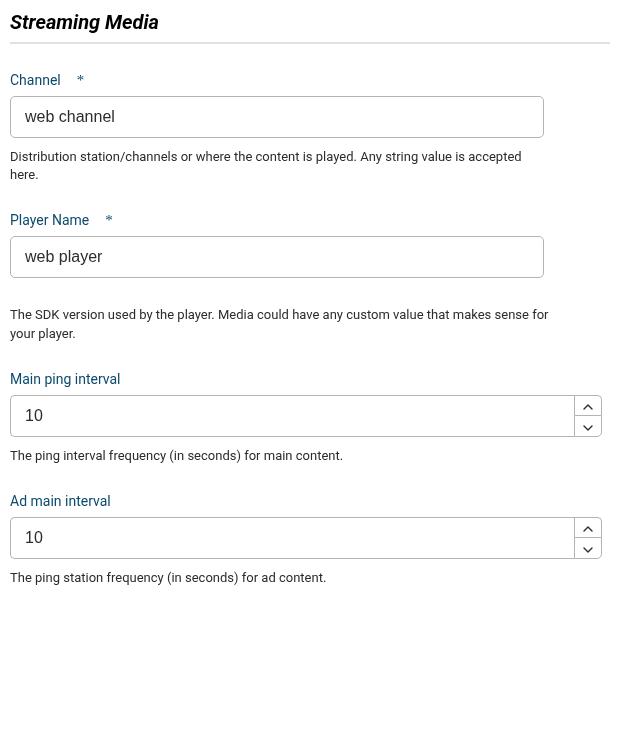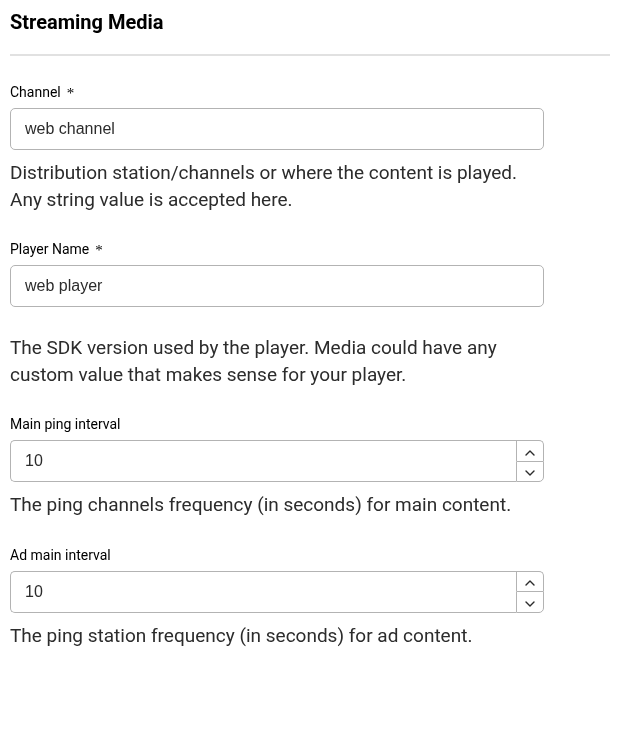--- a/index.html
+++ b/index.html
@@ -11,37 +11,38 @@
       font-family: -apple-system, BlinkMacSystemFont, "Segoe UI", Roboto, Helvetica, Arial, sans-serif;
       background: #fff;
       color: #2c2c2c;
       padding: 10px 10px;
       width: 620px;
     }
     .section-title {
       font-size: 20px;
       font-weight: 700;
       color: #000;
-      margin-bottom: 20px;
+      margin-bottom: 8px;
+      font-style: italic;
     }
     .divider {
       border: none;
       border-top: 2px solid #e1e1e1;
       margin-bottom: 28px;
     }
     .form-group {
       margin-bottom: 28px;
     }
     .form-label {
       font-size: 14px;
-      color: #000000;
+      color: #0c4a6e;
       margin-bottom: 8px;
       display: flex;
-      align-items: flex-end;
-      gap: 6px;
+      align-items: flex-start;
+      gap: 16px;
     }
     .required-asterisk {
       font-family: serif;
       font-size: 15px;
       line-height: 1;
       position: relative;
       top: 1px;
     }
     .form-input {
       width: 534px;
@@ -49,29 +50,29 @@
       height: 42px;
       border: 1px solid #b3b3b3;
       border-radius: 5px;
       padding: 6px 14px;
       font-size: 16px;
       color: #2c2c2c;
       background: #fff;
       outline: none;
     }
     .form-help {
-      font-size: 19px;
+      font-size: 13px;
       color: #2c2c2c;
       margin-top: 10px;
       line-height: 1.4;
       max-width: 540px;
     }
     .stepper-wrap {
       display: flex;
-      width: 534px;
+      width: 592px;
       max-width: 100%;
       height: 42px;
     }
     .stepper-input {
       flex: 1;
       height: 42px;
       border: 1px solid #b3b3b3;
       border-right: none;
       border-radius: 5px 0 0 5px;
       padding: 0 14px;
@@ -150,21 +151,21 @@
       </button>
       <button class="stepper-btn stepper-btn-down">
         <span>
           <svg viewBox="0 0 10 6" fill="none">
               <path d="M1 1L5 5L9 1" stroke="#2c2c2c" stroke-width="1.4" stroke-linecap="round" stroke-linejoin="round"></path>
             </svg>
         </span>
       </button>
     </div>
   </div>
-  <div class="form-help">The ping channels frequency (in seconds) for main content.</div>
+  <div class="form-help">The ping interval frequency (in seconds) for main content.</div>
 </div>
 
 <div class="form-group">
   <div class="form-label">
     <span>Ad main interval</span>
   </div>
   <div class="stepper-wrap">
     <input type="text" class="stepper-input" value="10" style="">
     <div class="stepper-buttons">
       <button class="stepper-btn stepper-btn-up">

